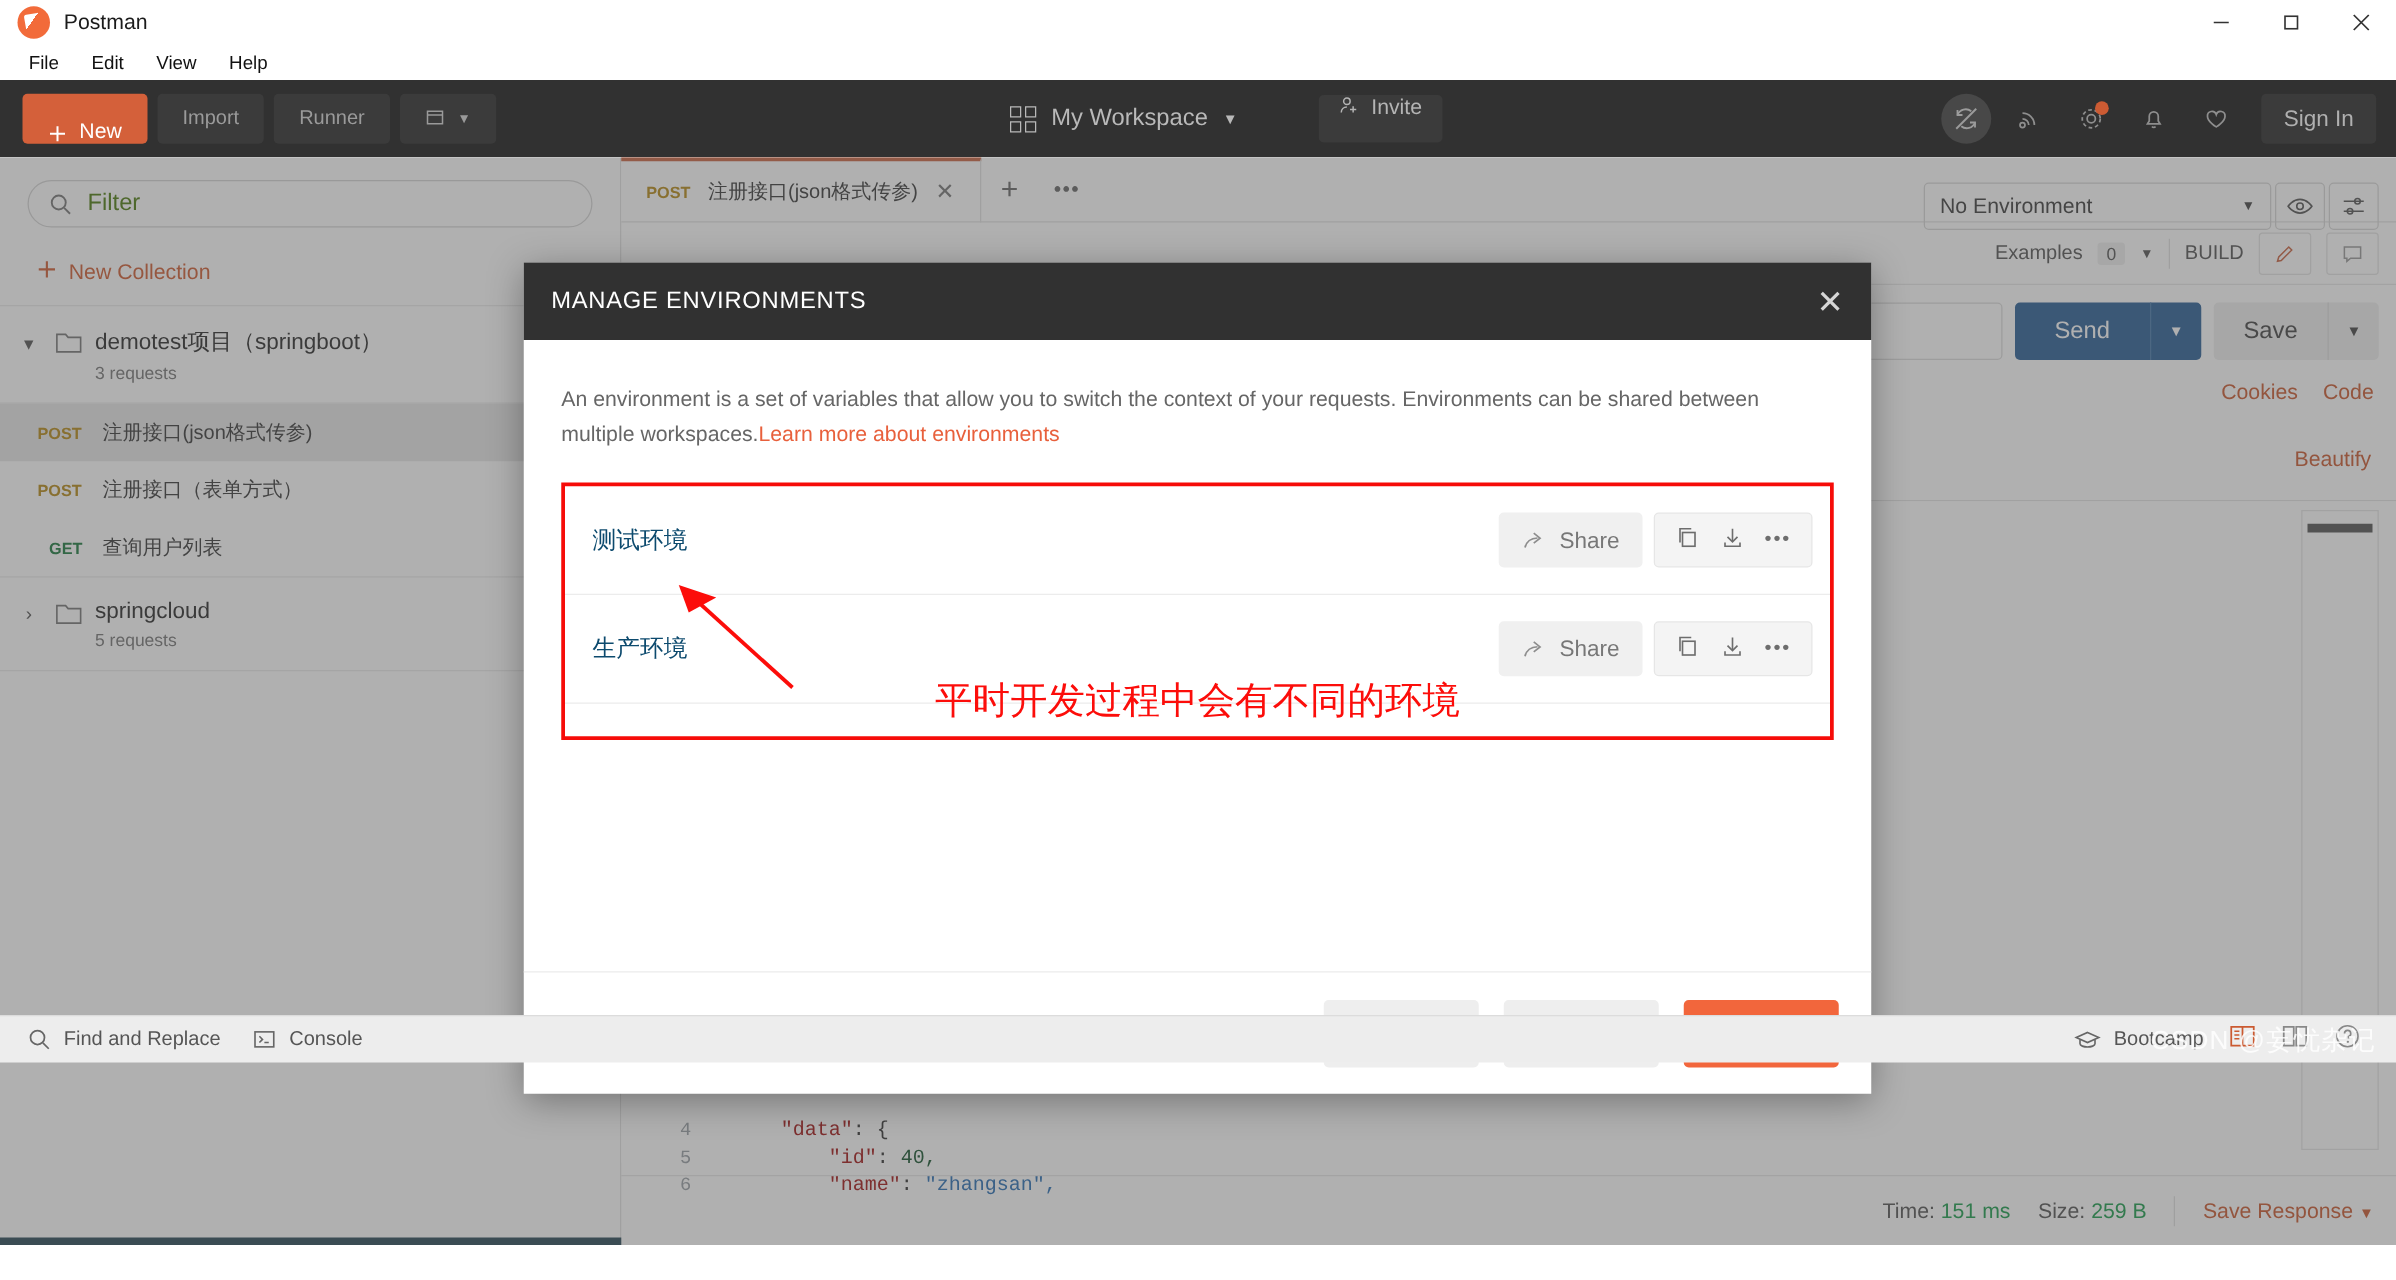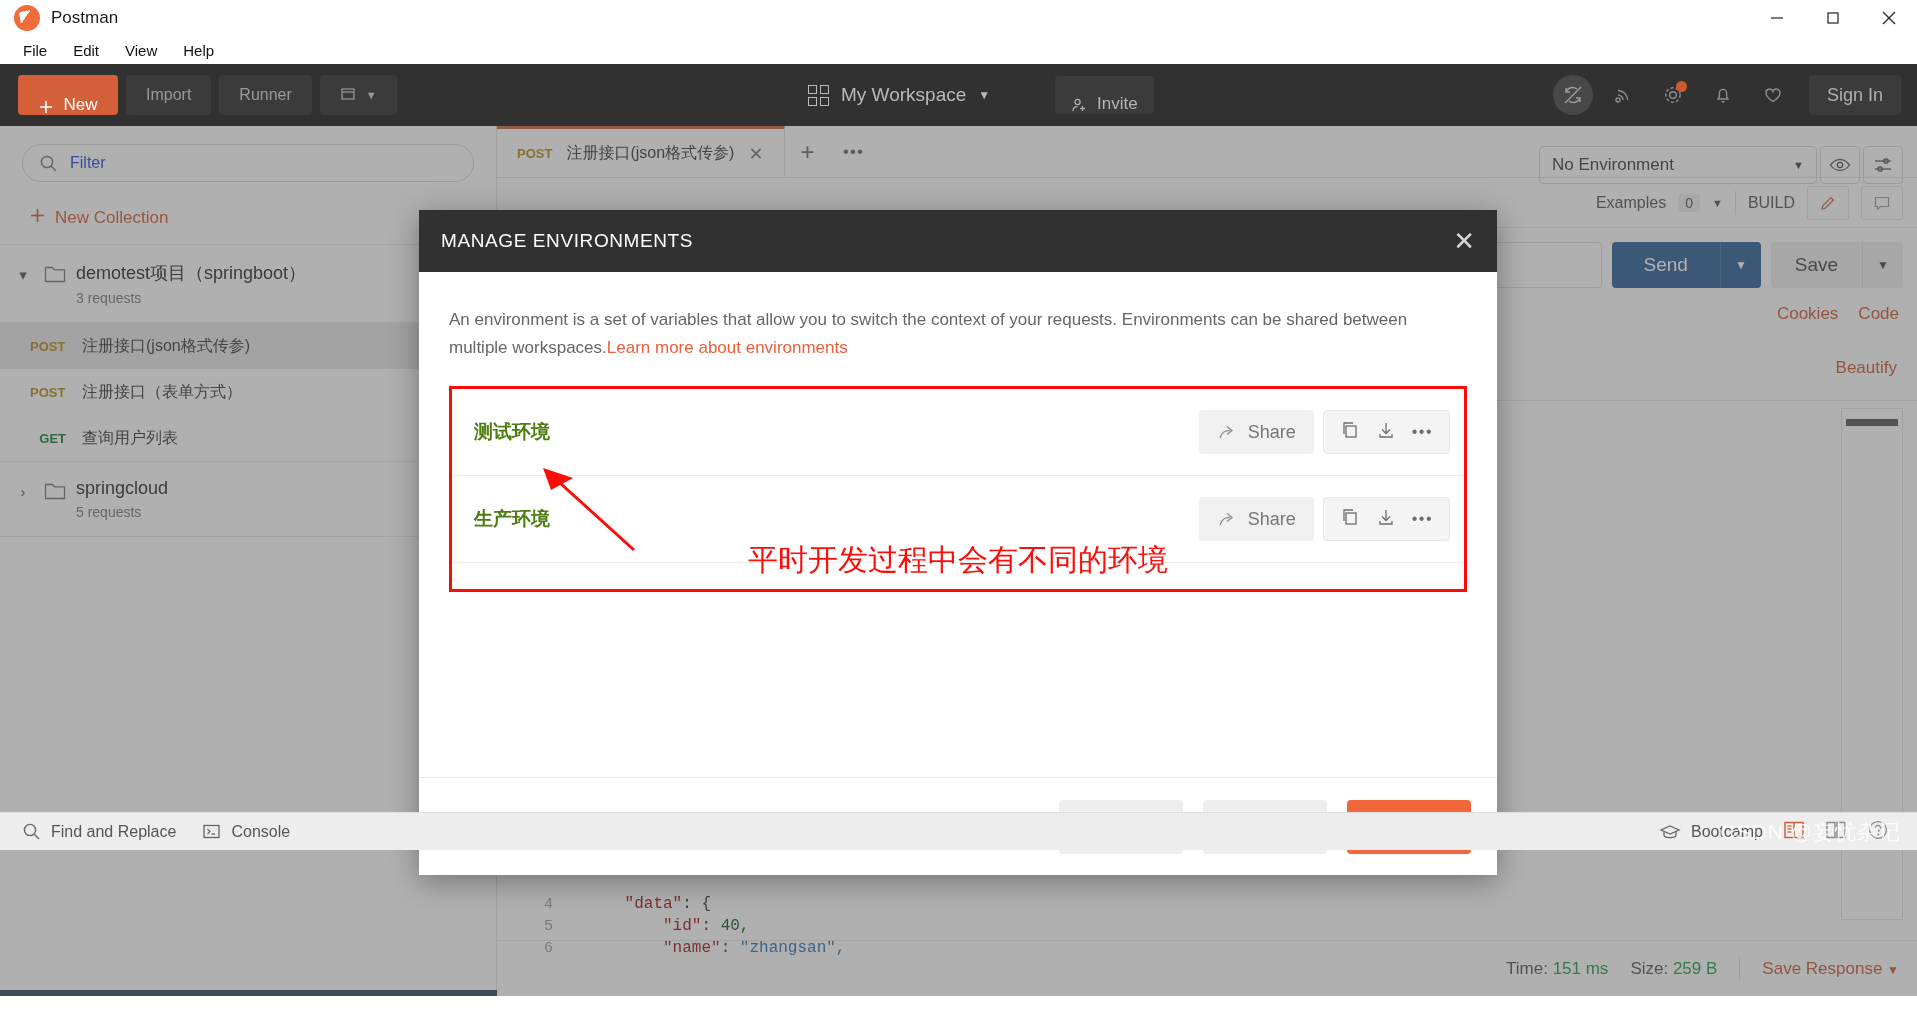--- a/index.html
+++ b/index.html
@@ -51,21 +51,21 @@
     background: #3b3b3b; color: #9a9a9a; border-radius: 4px; font-size: 16px;
     display: flex; align-items: center; justify-content: center; gap: 8px;
   }
   .ws-block { position: absolute; left: 808px; display: flex;
     align-items: center; gap: 12px; color: #b9b9b9; font-size: 19px; }
   .grid-icon { display: grid; grid-template-columns: 9px 9px;
     grid-template-rows: 9px 9px; gap: 3px; }
   .grid-icon i { border: 1.6px solid #b9b9b9; display: block; }
   .invite-btn { position: absolute; left: 1055px; height: 38px; padding: 0 16px;
     background: #3b3b3b; border-radius: 4px; color: #b4b4b4; font-size: 17px;
-    display: flex; align-items: flex-end; gap: 9px; }
+    display: flex; align-items: flex-start; gap: 9px; }
   .tb-right { position: absolute; right: 16px; display: flex;
     align-items: center; gap: 10px; }
   .ticon { width: 40px; height: 40px; border-radius: 50%;
     display: flex; align-items: center; justify-content: center;
     color: #8e8e8e; position: relative; }
   .ticon.active { background: #484848; }
   .signin { height: 40px; padding: 0 18px; background: #3b3b3b;
     border-radius: 4px; color: #b0b0b0; font-size: 18px;
     display: flex; align-items: center; margin-left: 6px; }
   .dot-badge { position: absolute; top: 6px; right: 6px; width: 11px;
@@ -74,21 +74,21 @@
   
   .body-area { position: absolute; top: 126px; left: 0;
     width: 1917px; height: 870px; background: #fff; }
 
   
   .sidebar { position: absolute; left: 0; top: 0; width: 497px;
     height: 870px; background: #fff; border-right: 1px solid #e2e2e2; }
   .filter-wrap { padding: 18px 22px 10px 22px; }
   .filter-box { height: 38px; border: 1px solid #d6d6d6; border-radius: 19px;
     display: flex; align-items: center; padding: 0 16px; gap: 12px; }
-  .filter-ph { color: #1d4ed8; font-size: 16px; }
+  .filter-ph { color: #4d7c0f; font-size: 19px; }
   .tabs { display: flex; align-items: flex-end; height: 50px;
     border-bottom: 1px solid #e4e4e4; padding: 0 12px; }
   .tab { font-size: 18px; color: #555; padding: 0 26px 12px 26px;
     position: relative; }
   .tab.active { color: #2f2f2f; }
   .tab.active::after { content: ""; position: absolute; left: 18px;
     right: 18px; bottom: 0; height: 3px; background: #cb6442; }
   .new-coll { display: flex; align-items: flex-start; gap: 10px;
     color: #d05d33; font-size: 17px; padding: 16px 0 16px 30px;
     border-bottom: 1px solid #ececec; }
@@ -204,21 +204,21 @@
   .modal-x { margin-left: auto; color: #d6d6d6; font-size: 26px;
     line-height: 1; }
   .modal-body { padding: 34px 30px 0 30px; }
   .modal-desc { font-size: 17px; color: #666; line-height: 1.65;
     max-width: 1000px; }
   .modal-desc a { color: #e8603c; text-decoration: none; }
   .envbox { margin-top: 24px; border: 3px solid #f60c09; }
   .env-row { display: flex; align-items: center; height: 87px;
     padding: 0 14px 0 22px; border-bottom: 1px solid #ececec; }
   .env-row:last-child { border-bottom: none; }
-  .env-name { font-size: 19px; color: #4d7c0f; font-weight: bold; }
+  .env-name { font-size: 19px; color: #0c4a6e; font-weight: normal; }
   .env-acts { margin-left: auto; display: flex; align-items: center; gap: 9px; }
   .share-btn { height: 44px; padding: 0 18px; background: #f0f0f0;
     border-radius: 4px; display: flex; align-items: center; gap: 11px;
     color: #777; font-size: 18px; }
   .grp-btn { height: 44px; background: #f4f4f4; border: 1px solid #e6e6e6;
     border-radius: 4px; display: flex; align-items: center; gap: 16px;
     padding: 0 16px; color: #6d6d6d; }
   .dots3 { font-size: 16px; letter-spacing: 1.5px; }
   .env-pad { height: 26px; }
   .annot { position: absolute; left: 0; right: 0; top: 330px;

